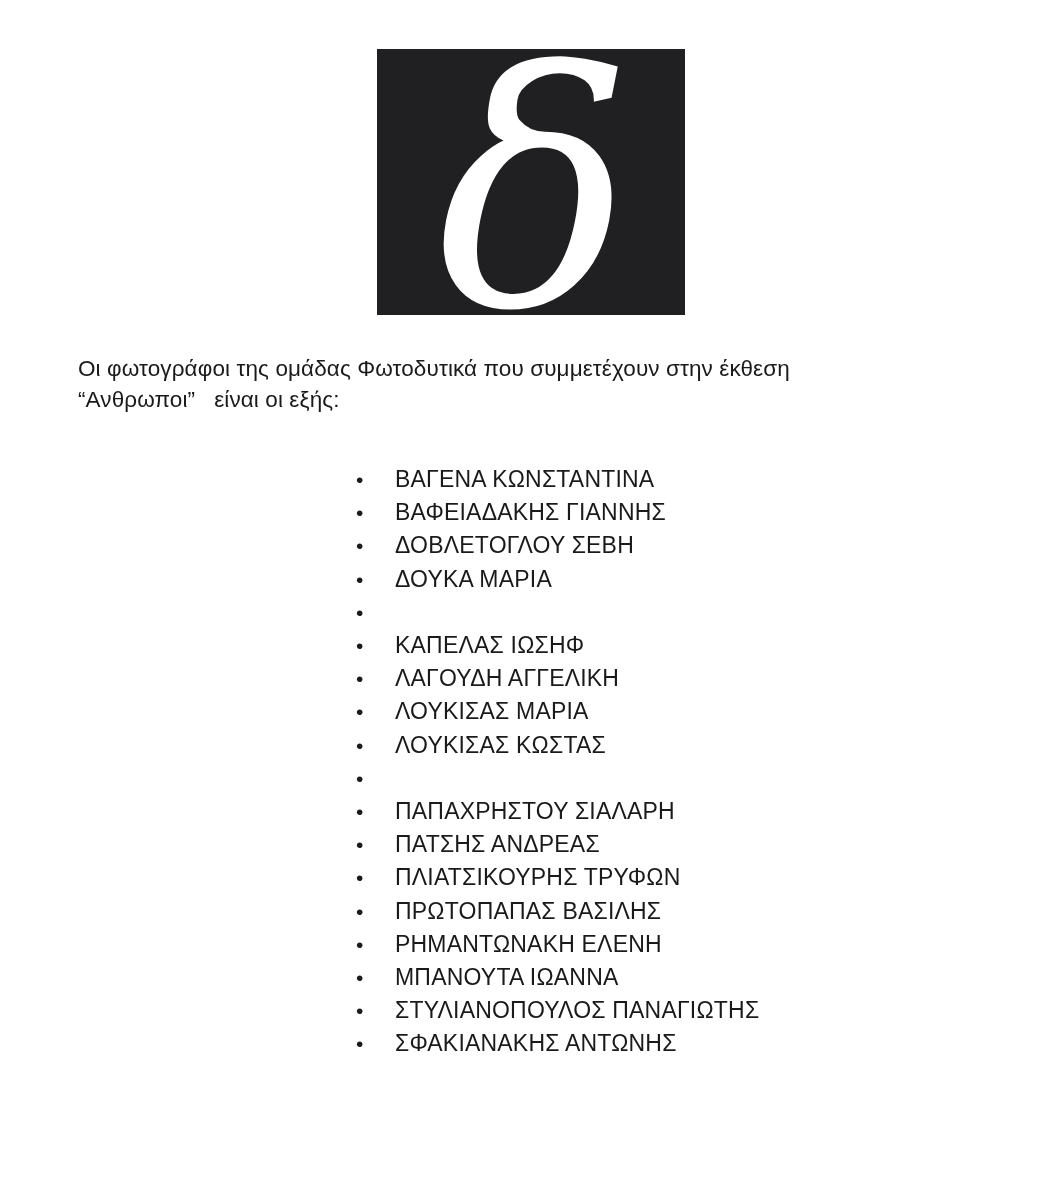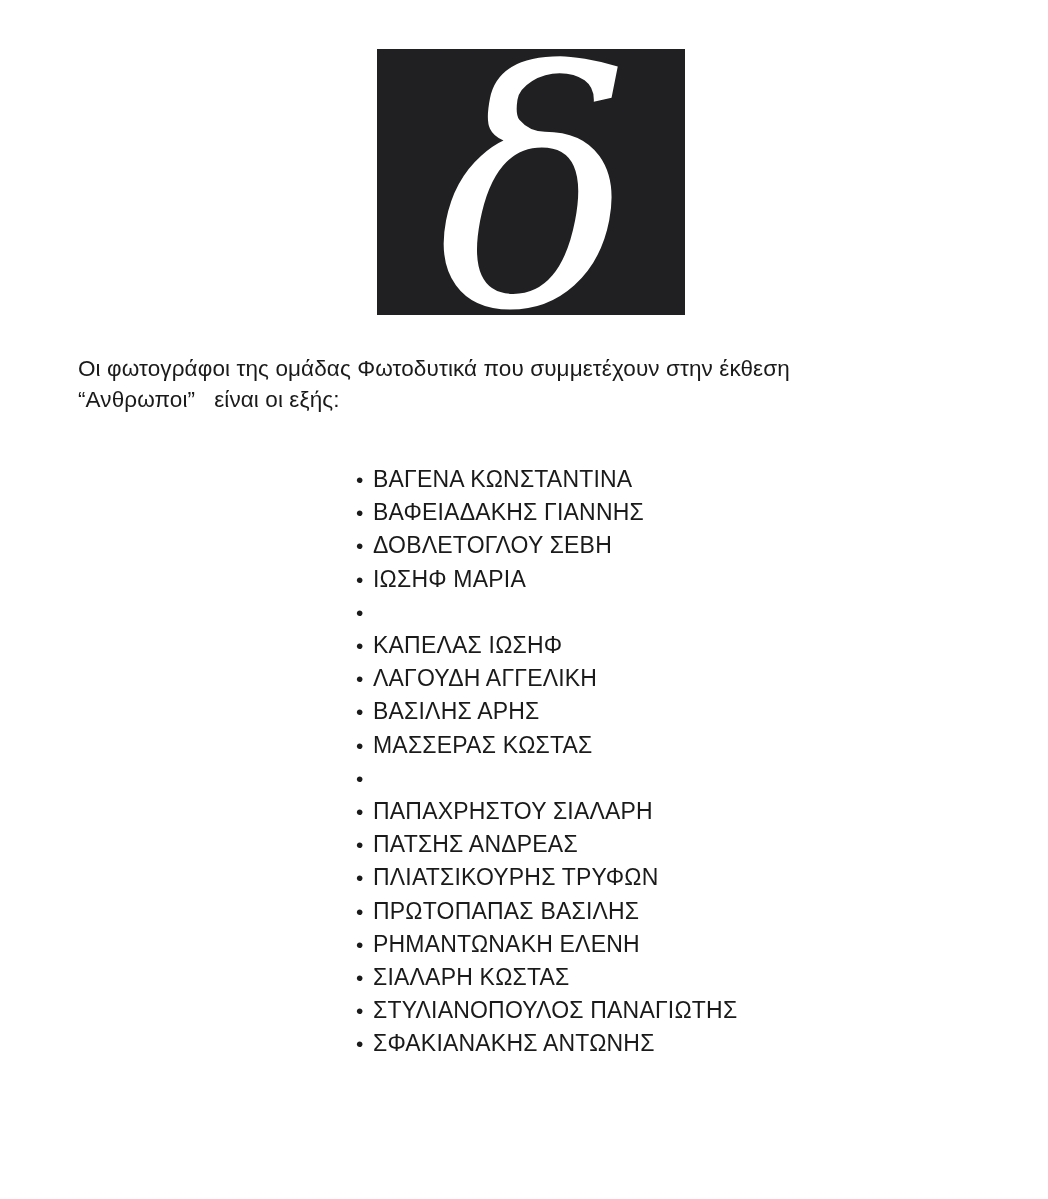--- a/index.html
+++ b/index.html
@@ -51,20 +51,21 @@
     display: flex;
     align-items: baseline;
   }
   .bullet {
     width: 17px;
     flex: 0 0 17px;
     font-size: 21px;
   }
   .name-text {
     white-space: nowrap;
+    margin-left: 22px;
   }
 </style>
 </head>
 <body>
 
 <div class="logo-box">
   <svg width="308" height="266" viewBox="0 0 308 266">
     <text x="158" y="256" text-anchor="middle" font-family="DejaVu Serif, serif" font-style="italic" font-size="325" fill="#ffffff">δ</text>
   </svg>
 </div>
@@ -86,45 +87,45 @@
       <span class="name-text">ΒΑΦΕΙΑΔΑΚΗΣ ΓΙΑΝΝΗΣ</span>
     </div>
 
     <div class="name-item">
       <span class="bullet">•</span>
       <span class="name-text">ΔΟΒΛΕΤΟΓΛΟΥ ΣΕΒΗ</span>
     </div>
 
     <div class="name-item">
       <span class="bullet">•</span>
-      <span class="name-text">ΙΩΣΗΦ ΜΑΡΙΑ</span>
+      <span class="name-text">ΔΟΥΚΑ ΜΑΡΙΑ</span>
     </div>
 
     <div class="name-item">
       <span class="bullet">•</span>
     </div>
 
     <div class="name-item">
       <span class="bullet">•</span>
       <span class="name-text">ΚΑΠΕΛΑΣ ΙΩΣΗΦ</span>
     </div>
 
     <div class="name-item">
       <span class="bullet">•</span>
       <span class="name-text">ΛΑΓΟΥΔΗ ΑΓΓΕΛΙΚΗ</span>
     </div>
 
     <div class="name-item">
       <span class="bullet">•</span>
-      <span class="name-text">ΒΑΣΙΛΗΣ ΑΡΗΣ</span>
+      <span class="name-text">ΛΟΥΚΙΣΑΣ ΜΑΡΙΑ</span>
     </div>
 
     <div class="name-item">
       <span class="bullet">•</span>
-      <span class="name-text">ΜΑΣΣΕΡΑΣ ΚΩΣΤΑΣ</span>
+      <span class="name-text">ΛΟΥΚΙΣΑΣ ΚΩΣΤΑΣ</span>
     </div>
 
     <div class="name-item">
       <span class="bullet">•</span>
     </div>
 
     <div class="name-item">
       <span class="bullet">•</span>
       <span class="name-text">ΠΑΠΑΧΡΗΣΤΟΥ ΣΙΑΛΑΡΗ</span>
     </div>
@@ -144,21 +145,21 @@
       <span class="name-text">ΠΡΩΤΟΠΑΠΑΣ ΒΑΣΙΛΗΣ</span>
     </div>
 
     <div class="name-item">
       <span class="bullet">•</span>
       <span class="name-text">ΡΗΜΑΝΤΩΝΑΚΗ ΕΛΕΝΗ</span>
     </div>
 
     <div class="name-item">
       <span class="bullet">•</span>
-      <span class="name-text">ΣΙΑΛΑΡΗ ΚΩΣΤΑΣ</span>
+      <span class="name-text">ΜΠΑΝΟΥΤΑ ΙΩΑΝΝΑ</span>
     </div>
 
     <div class="name-item">
       <span class="bullet">•</span>
       <span class="name-text">ΣΤΥΛΙΑΝΟΠΟΥΛΟΣ ΠΑΝΑΓΙΩΤΗΣ</span>
     </div>
 
     <div class="name-item">
       <span class="bullet">•</span>
       <span class="name-text">ΣΦΑΚΙΑΝΑΚΗΣ ΑΝΤΩΝΗΣ</span>

